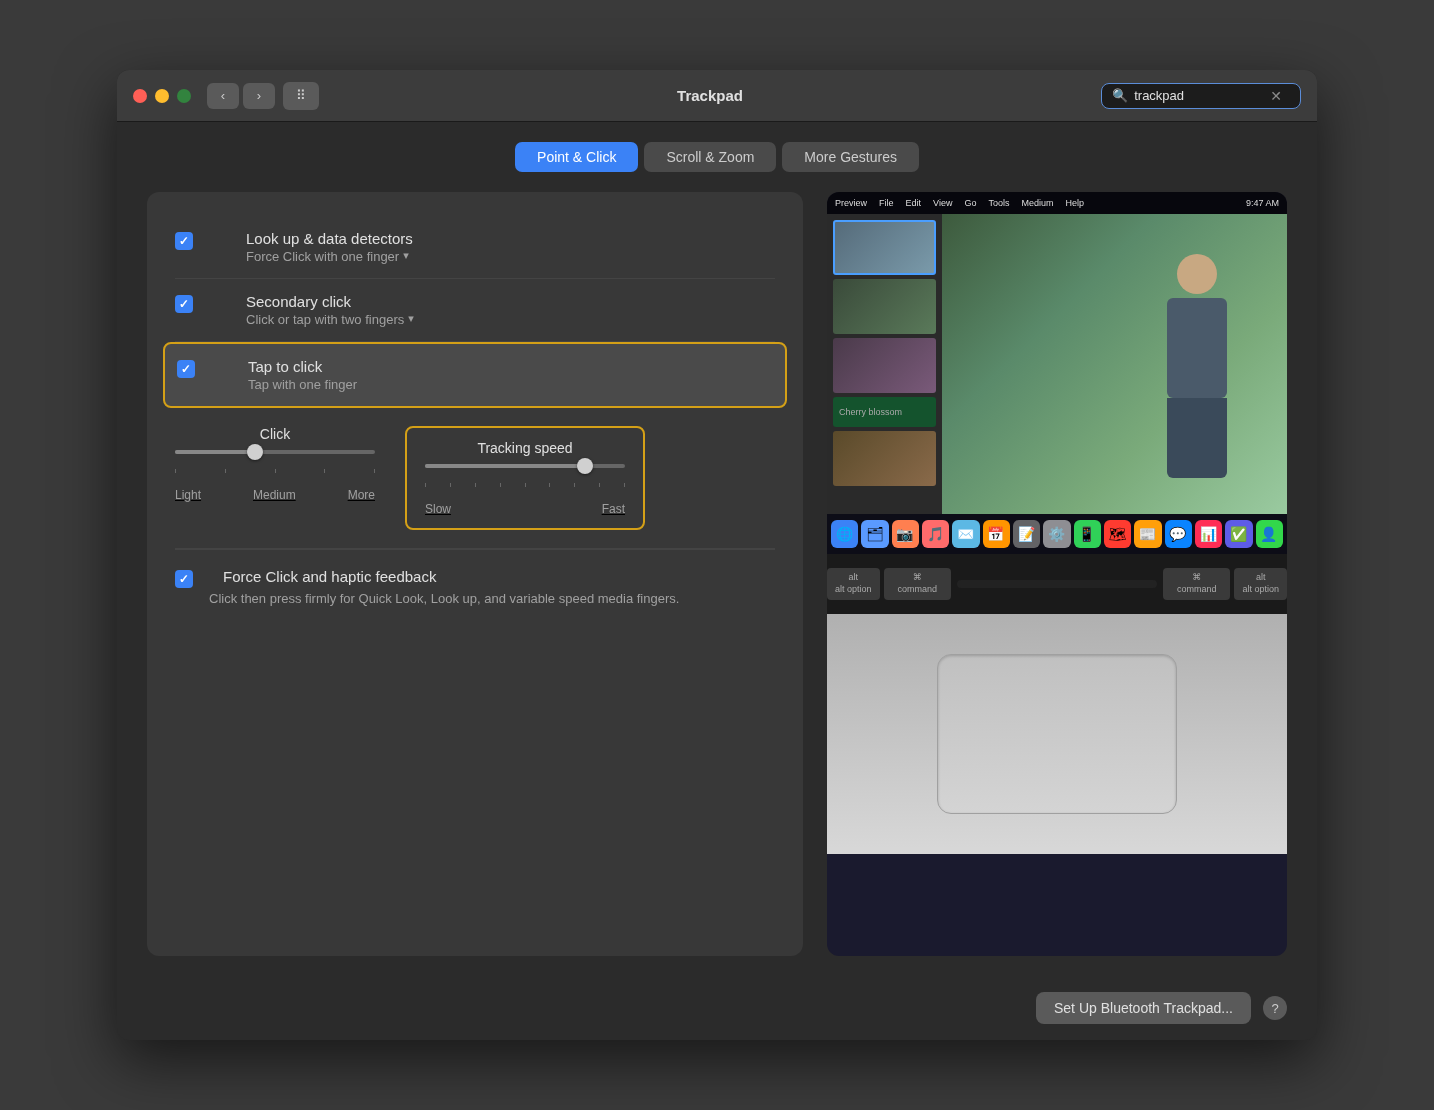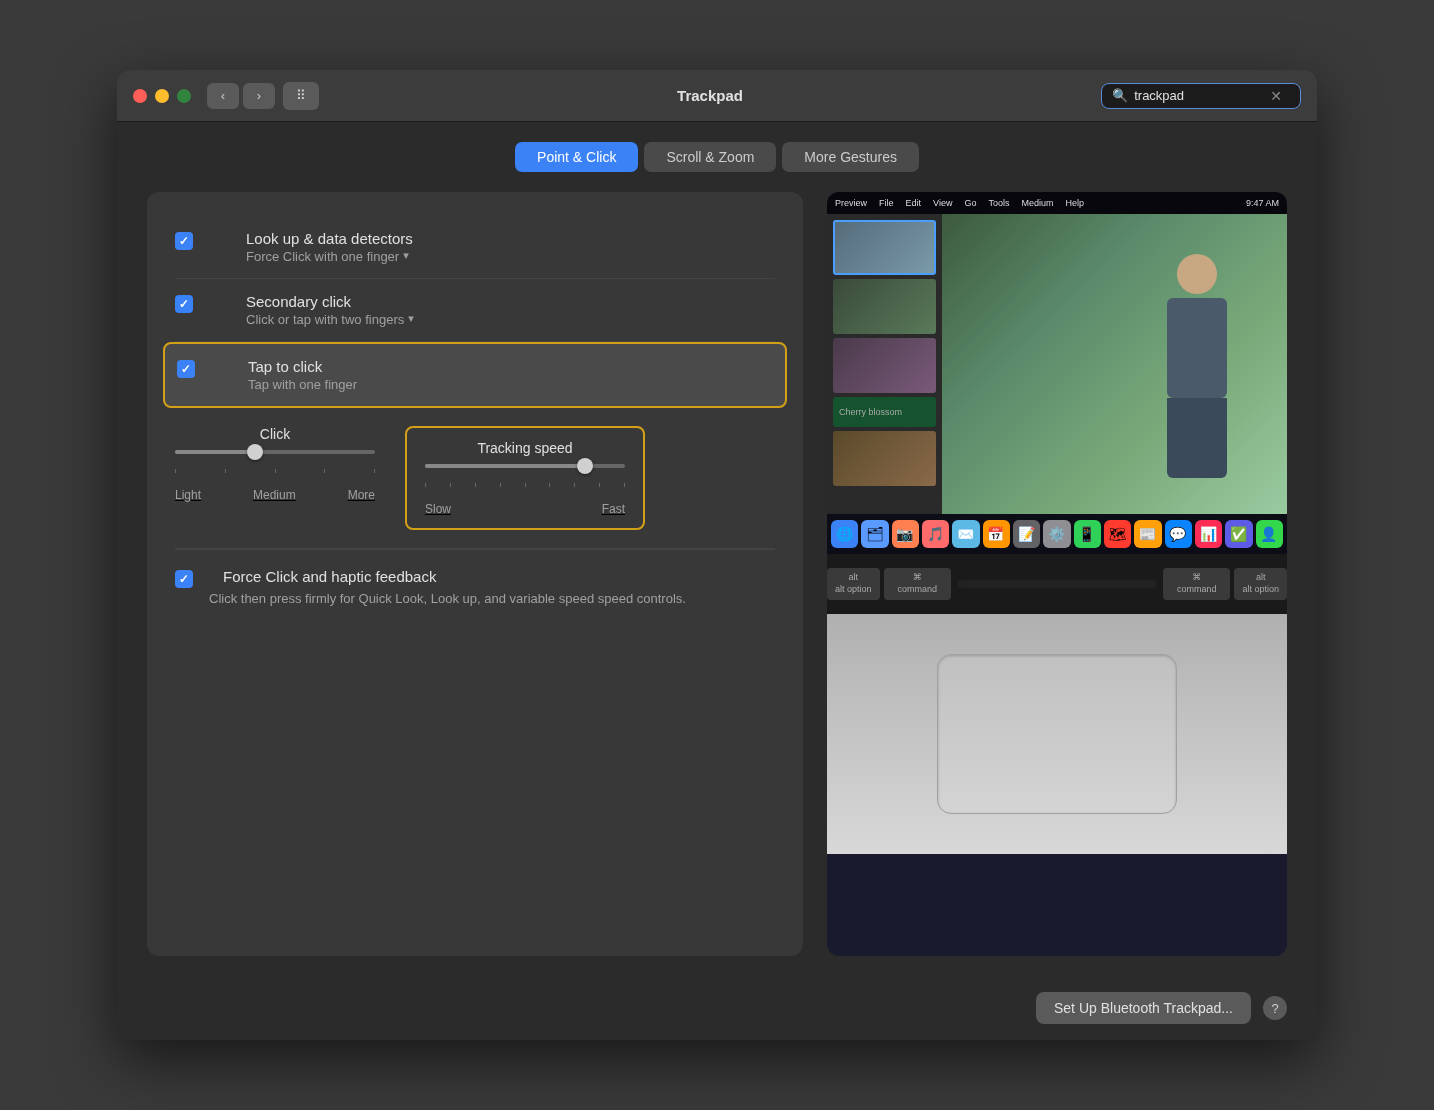--- a/index.html
+++ b/index.html
@@ -528,21 +528,21 @@
         </div>
 
         <div class="divider-line"></div>
 
         <div class="force-click-row">
           <div class="checkbox">
             <span class="checkbox-check">✓</span>
           </div>
           <div class="force-click-text">
             <span class="force-click-title">Force Click and haptic feedback</span>
-            <span class="force-click-desc">Click then press firmly for Quick Look, Look up, and variable speed speed controls.</span>
+            <span class="force-click-desc">Click then press firmly for Quick Look, Look up, and variable speed media fingers.</span>
           </div>
         </div>
       </div>
 
       <div class="preview-panel">
         <div class="mac-screenshot">
 
           <div class="mac-menubar">
             <span class="menubar-item">Preview</span>
             <span class="menubar-item">File</span>

